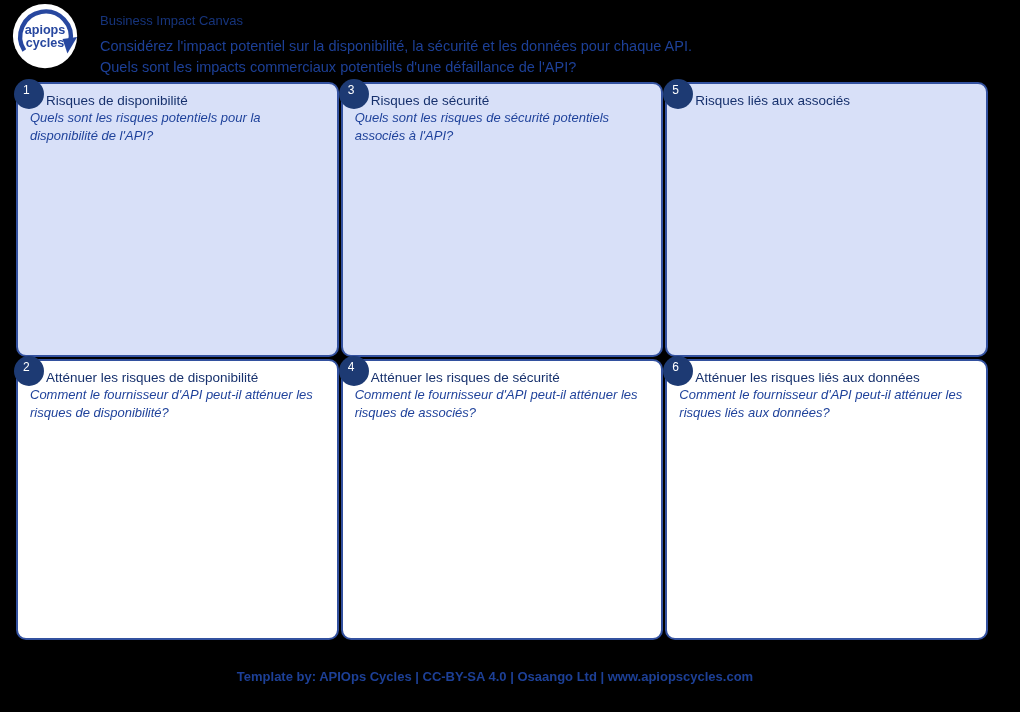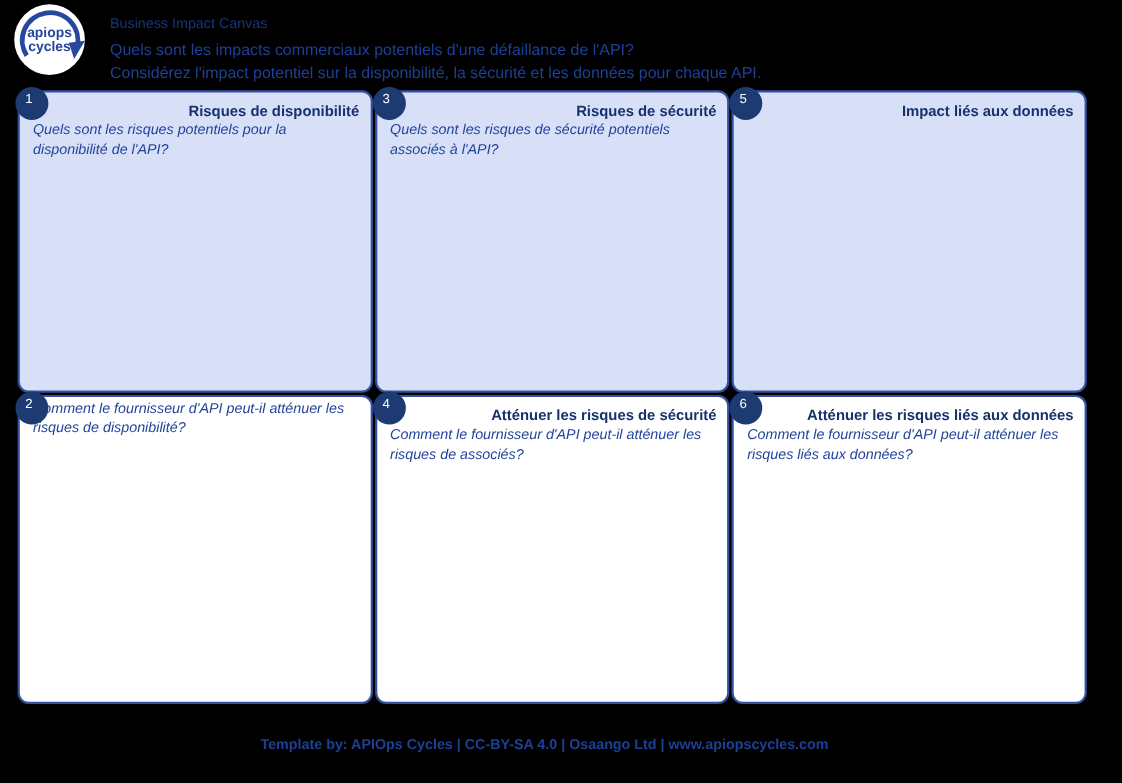--- a/index.html
+++ b/index.html
@@ -49,21 +49,21 @@
   .panel--bottom{background:var(--panel-bottom-fill);}
   .badge{
     position:absolute;top:-5px;left:-4px;
     width:30px;height:30px;border-radius:50%;
     background:var(--badge-bg);color:var(--badge-text);
     font-size:12px;
     padding:4px 0 0 9px;
   }
   .panel-title{
     margin:9px 10px 0 28px;
-    font-size:13.5px;font-weight:bold;color:var(--title-text);text-align:right;
+    font-size:13.5px;font-weight:normal;color:var(--title-text);
   }
   .panel-question{
     margin:1px 10px 0 12px;
     font-size:13px;line-height:18px;color:var(--body-text);
     max-width:300px;
     font-style:italic;
   }
 
   
   .footer{
@@ -84,45 +84,46 @@
   <svg class="logo" viewBox="0 0 74 74">
     <circle cx="36" cy="36" r="33" fill="var(--logo-circle)"></circle>
     <path class="logo-ring" d="M 14.7 50.9 A 26 26 0 1 1 61.8 42.8"></path>
     <polygon class="logo-arrowhead" points="54,39 69,37 59,54"></polygon>
     <text class="logo-text" x="36" y="34" text-anchor="middle">apiops</text>
     <text class="logo-text" x="36" y="47" text-anchor="middle">cycles</text>
   </svg>
 
   <div class="header">
     <div class="header-title">Business Impact Canvas</div>
+    <div class="header-sub">Considérez l'impact potentiel sur la disponibilité, la sécurité et les données pour chaque API.</div>
     <div class="header-sub">Quels sont les impacts commerciaux potentiels d'une défaillance de l'API?</div>
-    <div class="header-sub">Considérez l'impact potentiel sur la disponibilité, la sécurité et les données pour chaque API.</div>
   </div>
 
   <div class="grid">
 
     <div class="panel panel--top">
       <div class="badge">1</div>
       <div class="panel-title">Risques de disponibilité</div>
       <div class="panel-question">Quels sont les risques potentiels pour la disponibilité de l'API?</div>
     </div>
 
     <div class="panel panel--top">
       <div class="badge">3</div>
       <div class="panel-title">Risques de sécurité</div>
       <div class="panel-question">Quels sont les risques de sécurité potentiels associés à l'API?</div>
     </div>
 
     <div class="panel panel--top">
       <div class="badge">5</div>
-      <div class="panel-title">Impact liés aux données</div>
+      <div class="panel-title">Risques liés aux associés</div>
     </div>
 
     <div class="panel panel--bottom">
       <div class="badge">2</div>
+      <div class="panel-title">Atténuer les risques de disponibilité</div>
       <div class="panel-question">Comment le fournisseur d'API peut-il atténuer les risques de disponibilité?</div>
     </div>
 
     <div class="panel panel--bottom">
       <div class="badge">4</div>
       <div class="panel-title">Atténuer les risques de sécurité</div>
       <div class="panel-question">Comment le fournisseur d'API peut-il atténuer les risques de associés?</div>
     </div>
 
     <div class="panel panel--bottom">

